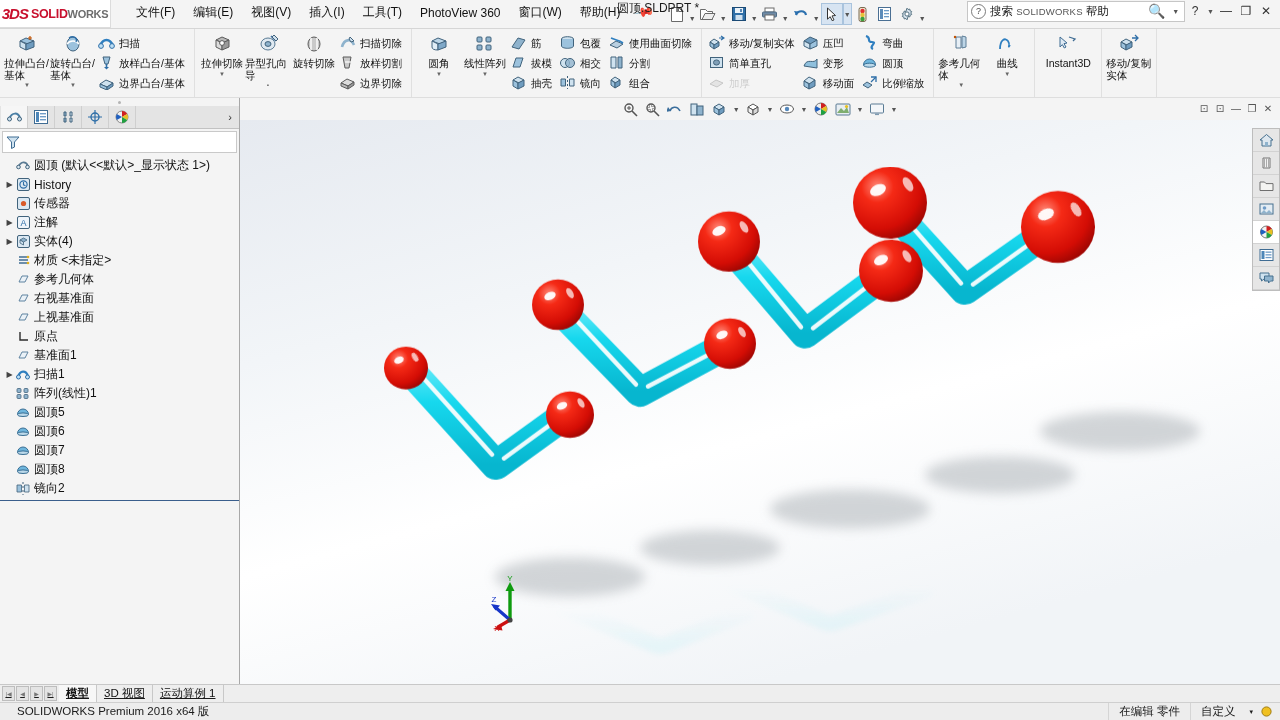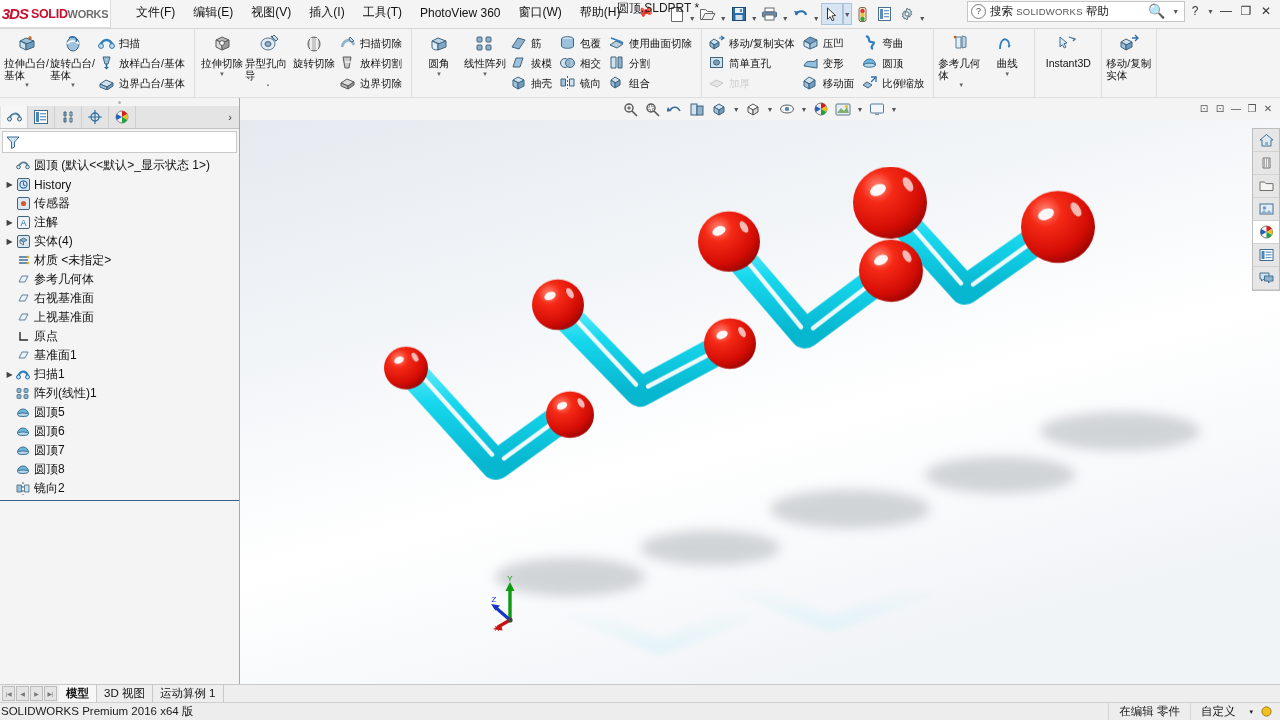--- a/index.html
+++ b/index.html
@@ -99,30 +99,30 @@
 
   
   .taskpane{position:absolute;right:0;top:8px;width:26px;display:flex;flex-direction:column;
             background:#e6e6e6;border:1px solid #bdbdbd;}
   .tpbtn{height:22px;display:flex;align-items:center;justify-content:center;
          border-bottom:1px solid #d2d2d2;cursor:default;}
   .tpbtn.active{background:#fff;}
 
   
   .bottomtabs{height:17px;background:#eeeeee;display:flex;align-items:stretch;
-              border-top:1px solid #c8c8c8;}
+              border-top:1px solid #c8c8c8;text-decoration:underline;}
   .navbtns{display:flex;align-items:center;padding:0 2px;gap:1px;}
   .nb{width:11px;height:13px;display:flex;align-items:center;justify-content:center;
       border:1px solid #bdbdbd;background:#e4e4e4;font-size:6px;color:#777;cursor:default;}
   .btab{padding:0 7px;display:flex;align-items:center;font-size:11.5px;color:#111;
         border-right:1px solid #c8c8c8;cursor:default;}
   .btab.active{background:#f7f7f7;font-weight:bold;}
   .statusbar{height:17px;background:#ededed;border-top:1px solid #cfcfcf;display:flex;
              align-items:center;font-size:11.5px;color:#1b1b1b;}
-  .stxtleft{padding-left:1px;}
+  .stxtleft{padding-left:17px;}
   .stright{margin-left:auto;display:flex;align-items:center;}
   .scell{padding:0 10px;border-left:1px solid #d5d5d5;height:17px;display:flex;align-items:center;}
   .scell.nb2{border-left:none;}
 </style>
 </head>
 <body>
 
 <div id="app">
 
   <div class="titlebar">

